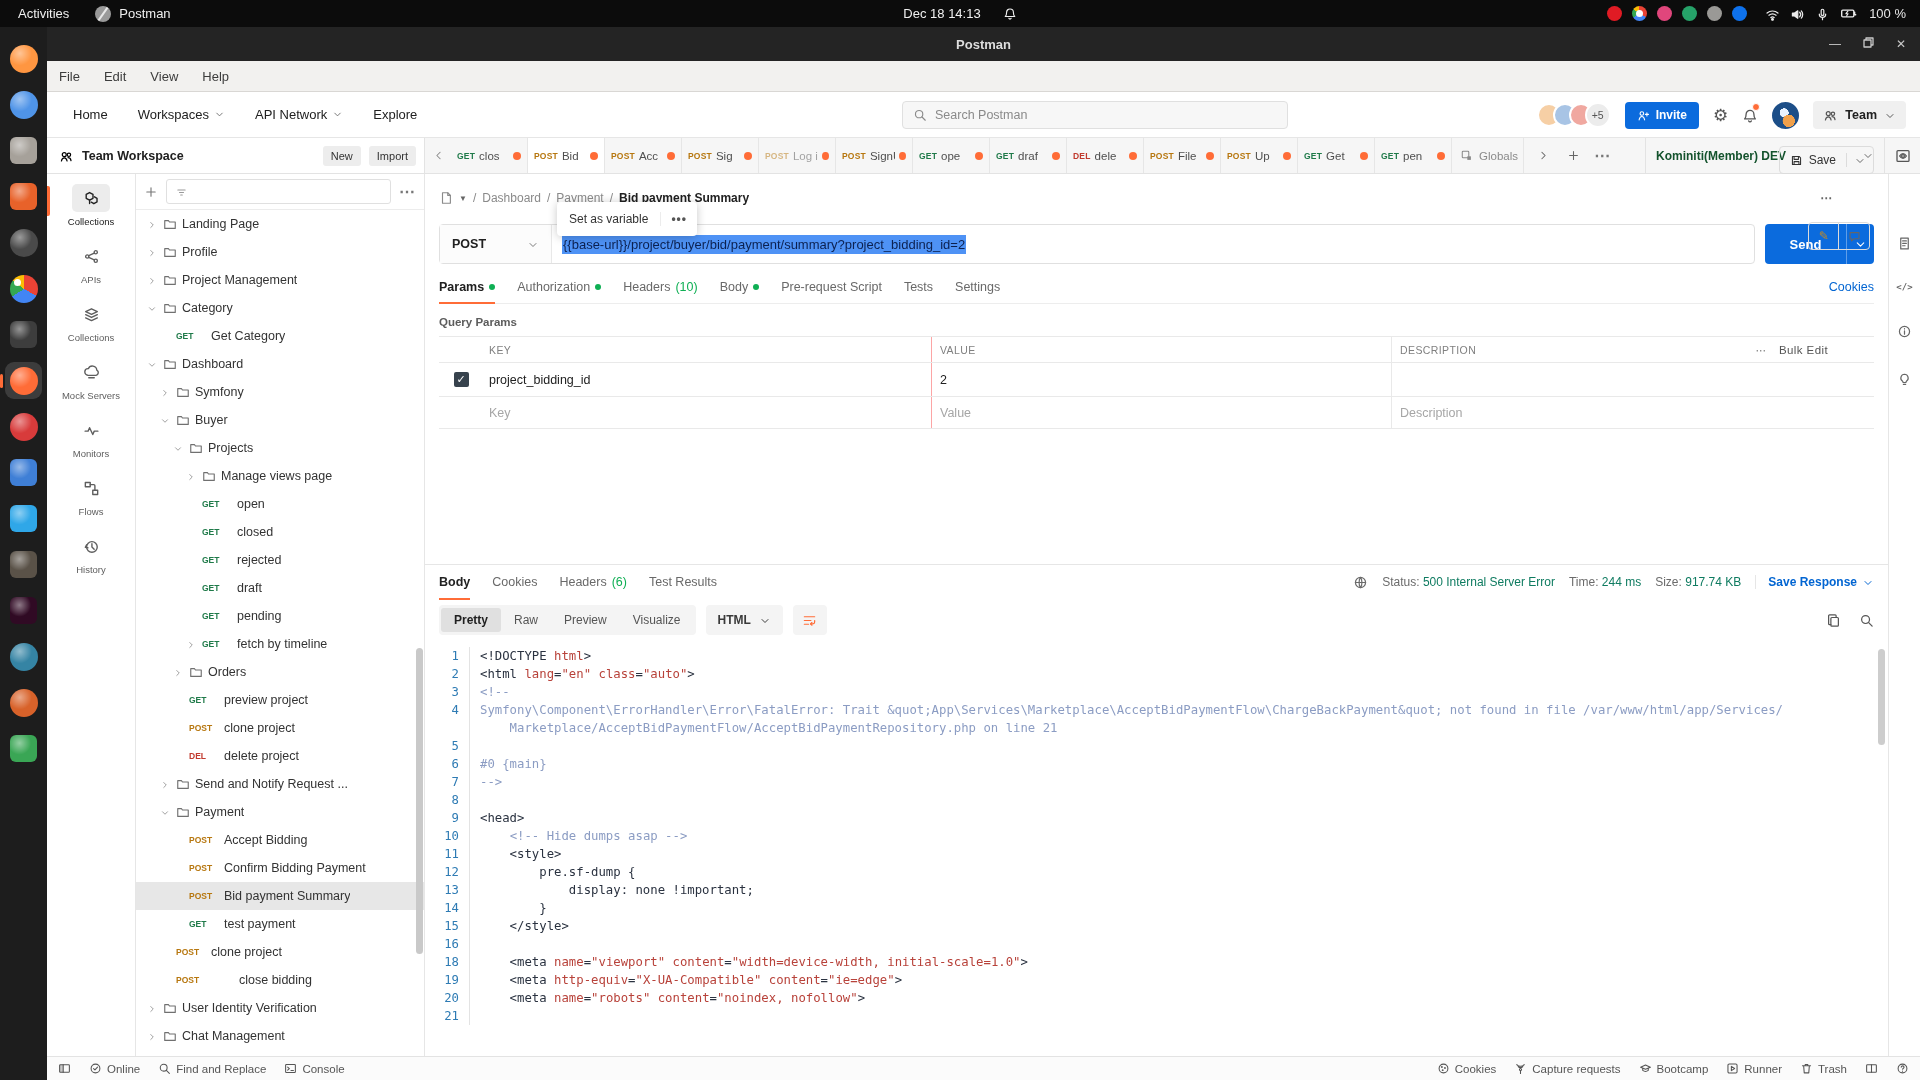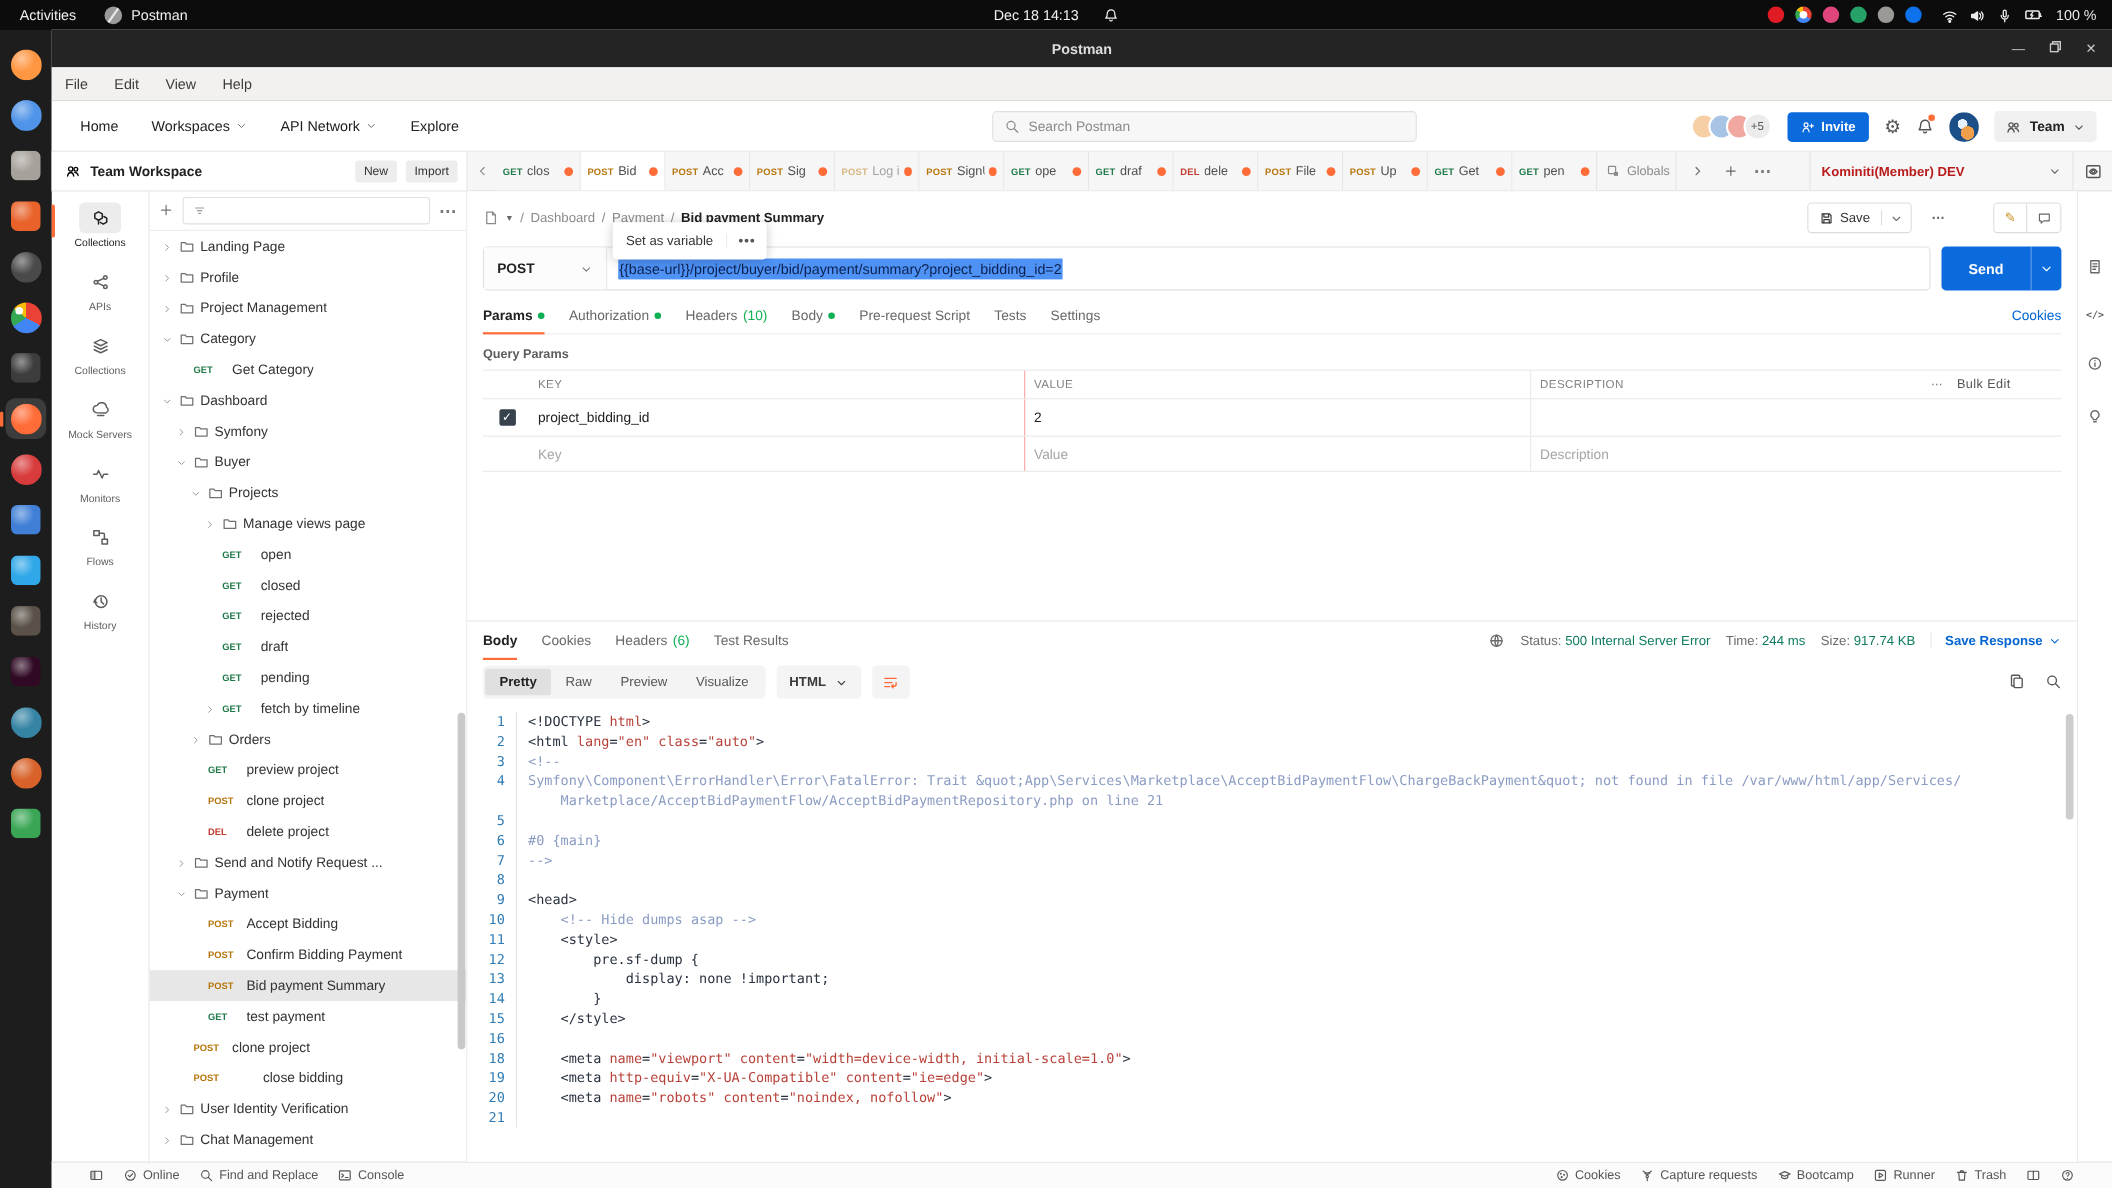--- a/index.html
+++ b/index.html
@@ -70,21 +70,21 @@
   .rtab { width:77px; flex:none; border-right:1px solid #e6e6e6; display:flex; align-items:center; gap:4px; padding:0 6px; font-size:11.5px; color:#4f4f4f; background:#f6f6f6; overflow:hidden; }
   .rtab.active { background:#fff; }
   .rtab.muted .lbl, .rtab.muted .mth { opacity:.5; }
   .mth { font-size:8.5px; font-weight:bold; letter-spacing:.2px; }
   .rtab .lbl { white-space:nowrap; overflow:hidden; }
   .dirty { width:8px; height:8px; border-radius:50%; background:#ff6c37; margin-left:auto; }
   .gtab { width:72px; flex:none; border-right:1px solid #e6e6e6; display:flex; align-items:center; gap:6px; padding:0 8px; font-size:11.5px; color:#8a8a8a; }
   .stripctl { display:flex; align-items:center; gap:4px; padding:0 6px; color:#666; }
   .stripctl > div { width:26px; height:26px; display:flex; align-items:center; justify-content:center; border-radius:4px; }
   .envzone { margin-left:auto; display:flex; align-items:center; border-left:1px solid #e3e3e3; }
-  .envsel { width:238px; display:flex; align-items:center; padding:0 10px; font-size:12px; font-weight:bold; color:#b91c1c; gap:6px; }
+  .envsel { width:238px; display:flex; align-items:center; padding:0 10px; font-size:12px; font-weight:bold; color:#14532d; gap:6px; }
   .envsel .chev { margin-left:auto; color:#666; }
   .enveye { width:36px; height:100%; border-left:1px solid #e3e3e3; display:flex; align-items:center; justify-content:center; color:#555; }
 
   
   .content { flex:1; display:flex; min-height:0; }
   .sidebar { width:378px; flex:none; display:flex; border-right:1px solid #e6e6e6; min-height:0; }
   .rail { width:88px; flex:none; padding-top:10px; display:flex; flex-direction:column; align-items:center; gap:9px; }
   .railitem { width:100%; height:49px; display:flex; flex-direction:column; align-items:center; gap:4px; position:relative; color:#5e5e5e; }
   .railitem .ibox { width:38px; height:28px; border-radius:5px; display:flex; align-items:center; justify-content:center; }
   .railitem.active .ibox { background:#ececec; color:#212121; }
@@ -99,21 +99,21 @@
   .trow.selected { background:#e7e7e7; }
   .trow .chev { color:#8a8a8a; width:12px; text-align:center; flex:none; }
   .trow .fico { color:#707070; }
   .trow .tmth { font-size:8.5px; font-weight:bold; width:30px; text-align:left; flex:none; }
   .tscroll { position:absolute; right:1px; top:474px; width:7px; height:306px; background:#c9c9c9; border-radius:4px; }
 
   
   .main { flex:1; position:relative; background:#fff; min-width:0; }
   .crumbrow { height:32px; margin-top:8px; display:flex; align-items:center; padding:0 14px; font-size:12px; color:#8a8a8a; gap:6px; position:relative; }
   .crumb-cur { color:#212121; font-weight:bold; }
-  .crumbrow .right { margin-left:auto; display:flex; align-items:center; gap:10px; }
+  .crumbrow .right { margin-left:auto; display:flex; align-items:center; gap:10px;flex-direction:column; }
   .savebtn { border:1px solid #dcdcdc; border-radius:4px; height:28px; display:flex; align-items:center; color:#333; font-size:12px; }
   .savebtn .seg { padding:0 10px; display:flex; align-items:center; gap:6px; }
   .savebtn .dd { border-left:1px solid #dcdcdc; padding:0 7px; color:#666; }
   .morebtn { width:28px; height:28px; border-radius:4px; display:flex; align-items:center; justify-content:center; color:#666; font-weight:bold; }
   .editpair { display:flex; margin-left:26px; border:1px solid #dcdcdc; border-radius:4px; overflow:hidden; }
   .editpair > div { width:30px; height:26px; display:flex; align-items:center; justify-content:center; color:#666; }
   .editpair > div:first-child { border-right:1px solid #dcdcdc; color:#c98a1b; }
   .popup { position:absolute; left:132px; top:20px; height:34px; background:#fff; border-radius:4px;
     box-shadow:0 1px 10px rgba(0,0,0,.22); display:flex; align-items:center; z-index:30; font-size:12px; color:#333; }
   .popup .plabel { padding:0 12px; }
@@ -171,21 +171,21 @@
   .lnum { width:44px; flex:none; text-align:right; padding-right:10px; color:#2e7bb4; }
   .lbody { border-left:1px solid #e3e3e3; padding-left:10px; white-space:pre; color:#2a3240; }
   .tk-r { color:#b8423a; }
   .tk-c { color:#8b9cc3; }
   .codescroll { position:absolute; right:3px; top:8px; width:7px; height:96px; background:#cdcdcd; border-radius:4px; }
 
   .rightrail { width:32px; flex:none; border-left:1px solid #e6e6e6; display:flex; flex-direction:column; align-items:center; padding-top:60px; gap:30px; color:#666; }
   .rr-code { font-size:9px; font-weight:bold; font-family:"DejaVu Sans Mono", monospace; }
 
   
-  .statusbar { height:24px; border-top:1px solid #e3e3e3; background:#fbfbfb; display:flex; align-items:center; font-size:11.5px; color:#555; padding:0 25px; }
+  .statusbar { height:24px; border-top:1px solid #e3e3e3; background:#fbfbfb; display:flex; align-items:center; font-size:11.5px; color:#555; padding:0 2px; }
   .sbitem { display:flex; align-items:center; gap:5px; padding:0 9px; height:100%; }
   .sbleft, .sbright { display:flex; align-items:center; height:100%; }
   .sbright { margin-left:auto; }
 </style>
 </head>
 <body>
 
 <div id="ubar">
   <div class="left">
     <span>Activities</span>

